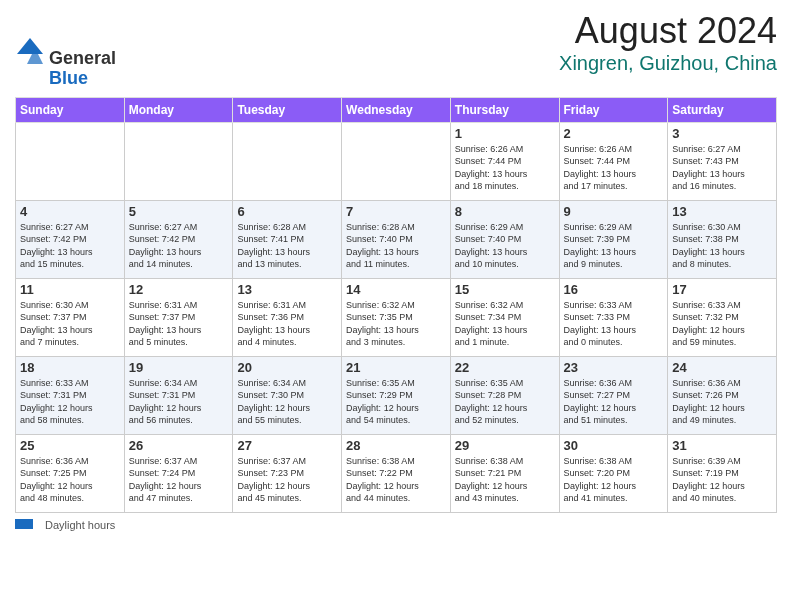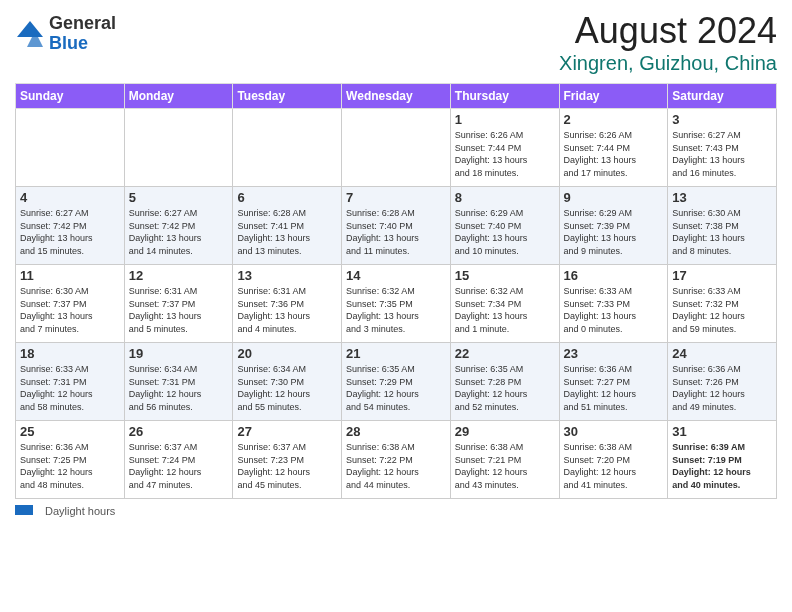--- a/index.html
+++ b/index.html
@@ -26,21 +26,21 @@
       align-items: center;
       margin-top: 4px;
     }
     .logo-text {
       display: flex;
       flex-direction: column;
       font-size: 18px;
       font-weight: bold;
       line-height: 1.1;
     }
-    .logo-general { color: #333; }
+    .logo-general { color: #333; margin-top: 35px; }
     .logo-blue { color: #1a6bbf; }
     .logo-icon {
       width: 30px;
       height: 30px;
       margin-right: 4px;
     }
     .title-section {
       text-align: right;
     }
     .main-title {
@@ -345,21 +345,21 @@
           </td>
           <td>
             <div class="day-num">30</div>
             <div class="day-info" style="white-space: pre-line;">Sunrise: 6:38 AM
 Sunset: 7:20 PM
 Daylight: 12 hours
 and 41 minutes.</div>
           </td>
           <td>
             <div class="day-num">31</div>
-            <div class="day-info" style="white-space: pre-line; font-weight: bold;">Sunrise: 6:39 AM
+            <div class="day-info" style="white-space: pre-line;">Sunrise: 6:39 AM
 Sunset: 7:19 PM
 Daylight: 12 hours
 and 40 minutes.</div>
           </td>
         </tr>
       </tbody>
   </table>
 
   <div style="margin-top:6px; font-size:11px; color:#555; display:flex; align-items:flex-start; gap:12px;">
     <div style="width:18px;height:10px;background:#1a6bbf;display:inline-block;"></div>

